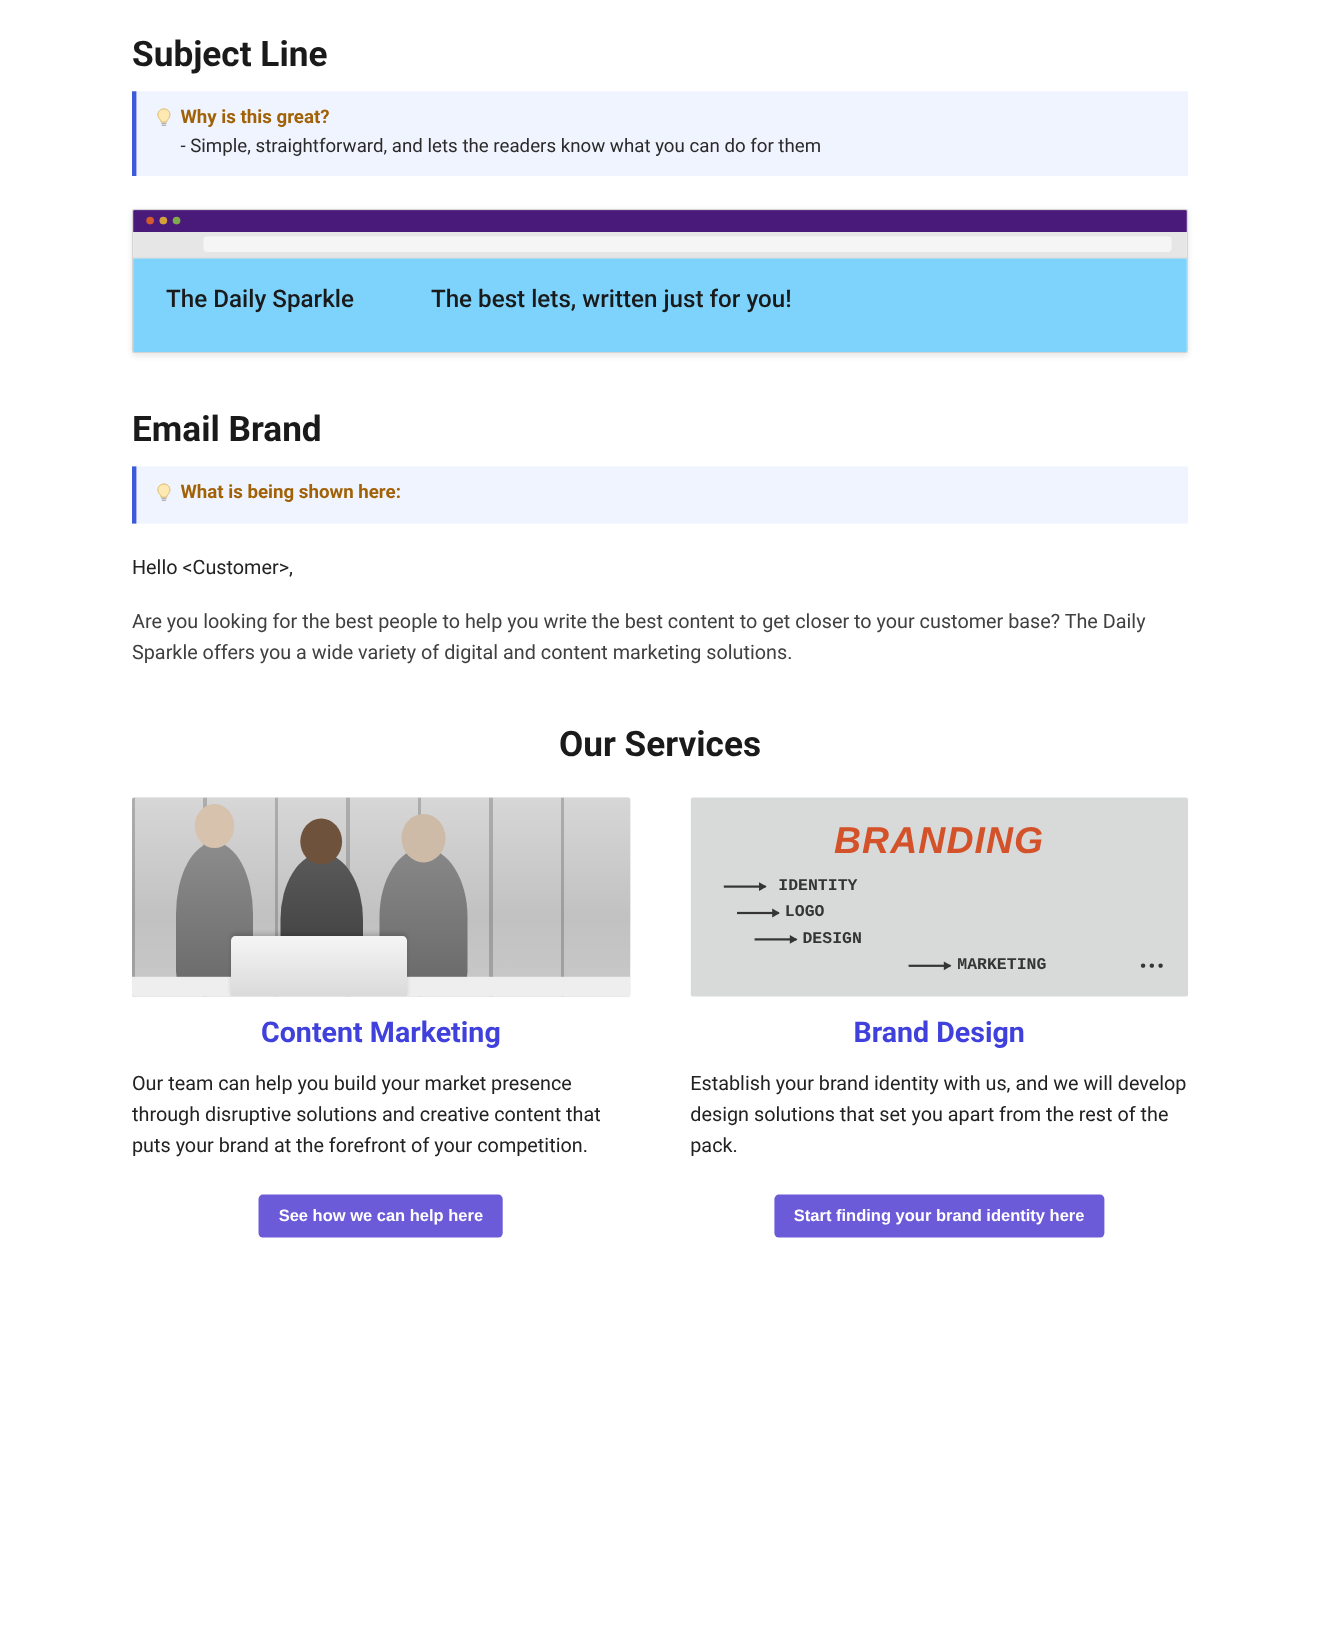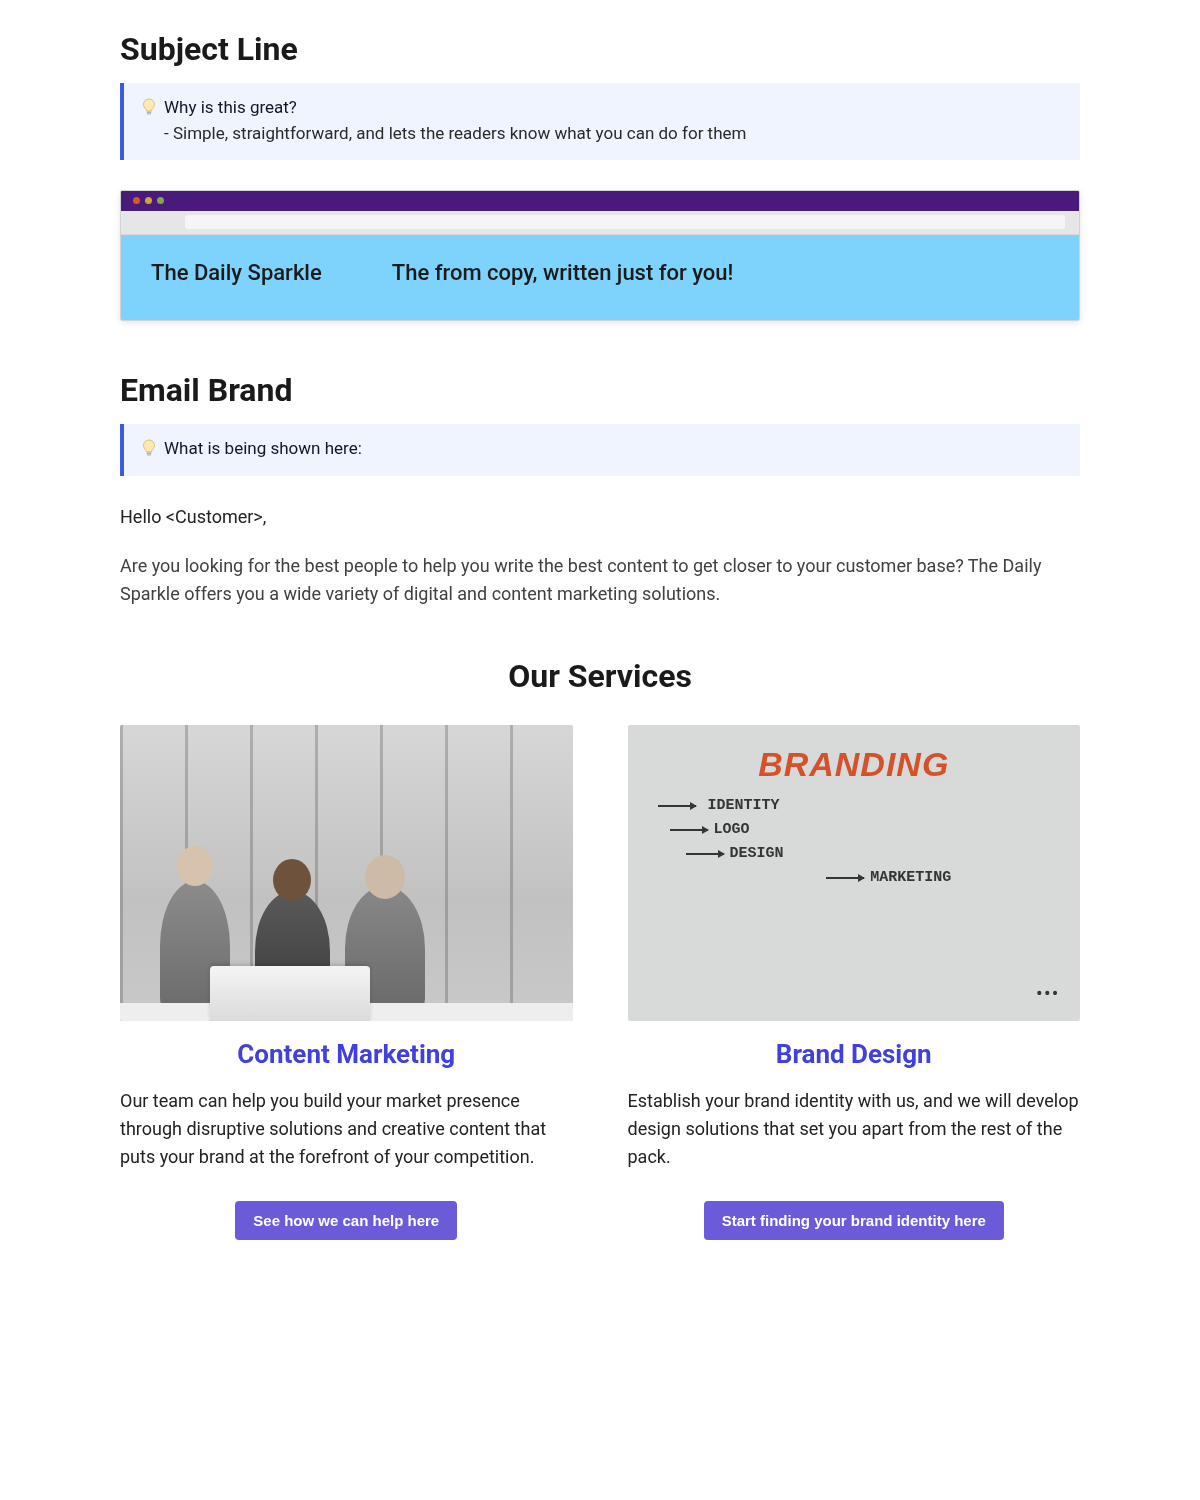--- a/index.html
+++ b/index.html
@@ -31,23 +31,23 @@
       gap: 8px;
       margin-bottom: 4px;
     }
     .bulb-icon {
       width: 14px;
       height: 18px;
       display: inline-block;
       flex-shrink: 0;
     }
     .callout-title {
-      font-weight: 400;
+      font-weight: 700;
       font-size: 17px;
-      color: #0f172a;
+      color: #a16207;
     }
     .callout-body {
       font-size: 17px;
       color: #2a2a2a;
       padding-left: 22px;
       line-height: 1.45;
     }
     .browser-window {
       border: 1px solid #d4d4d4;
       border-radius: 2px;
@@ -127,21 +127,21 @@
       gap: 55px;
     }
     .service-col {
       flex: 1;
       display: flex;
       flex-direction: column;
       align-items: center;
     }
     .service-img {
       width: 100%;
-      height: 296px;
+      height: 181px;
       border-radius: 2px;
       background: #d8d8d8;
       position: relative;
       overflow: hidden;
     }
     
     .img-office {
       background: linear-gradient(180deg, #cfcfcf 0%, #bdbdbd 60%, #e8e8e8 100%);
     }
     .img-office::before {
@@ -292,21 +292,21 @@
   <div class="browser-bar">
     <span class="browser-dot dot-red"></span>
     <span class="browser-dot dot-yellow"></span>
     <span class="browser-dot dot-green"></span>
   </div>
   <div class="browser-addr">
     <div class="browser-addr-inner"></div>
   </div>
   <div class="browser-content">
     <span class="browser-subject-from">The Daily Sparkle</span>
-    <span class="browser-subject-text">The from copy, written just for you!</span>
+    <span class="browser-subject-text">The best lets, written just for you!</span>
   </div>
 </div>
 
 <h1 class="section-heading">Email Brand</h1>
 
 <div class="callout">
   <div class="callout-title-row">
     <span class="bulb-icon">
       <svg viewBox="0 0 14 18" width="14" height="18">
         <path d="M7 1 C3.8 1 1.5 3.3 1.5 6.3 C1.5 8.3 2.6 9.6 3.5 10.7 C4 11.3 4.5 12 4.5 13 L9.5 13 C9.5 12 10 11.3 10.5 10.7 C11.4 9.6 12.5 8.3 12.5 6.3 C12.5 3.3 10.2 1 7 1 Z" fill="#ffe9b3" stroke="#d6b25a" stroke-width="0.8"></path>

